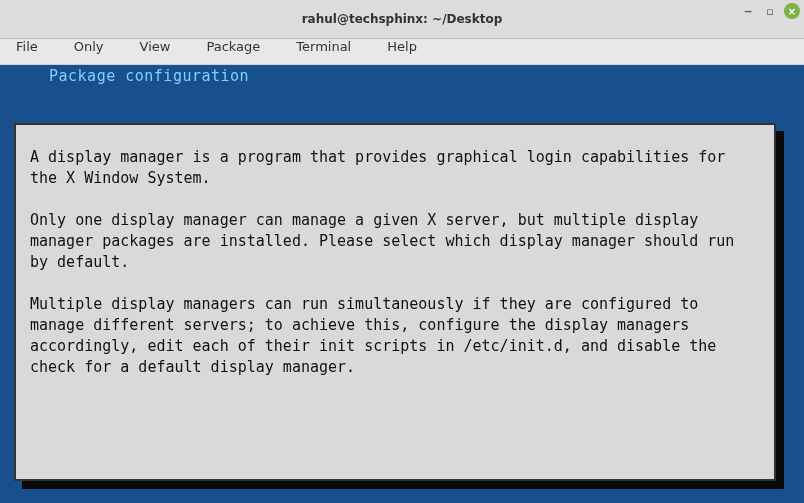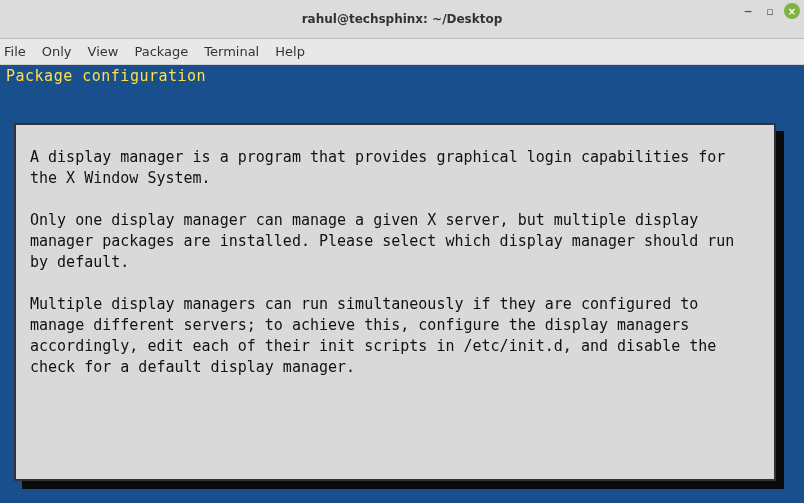--- a/index.html
+++ b/index.html
@@ -49,42 +49,43 @@
       align-items: center;
       justify-content: center;
       color: #fff;
       font-size: 10px;
       cursor: pointer;
     }
     .menubar {
       height: 26px;
       background: #e8e8e8;
       display: flex;
-      align-items: center;
-      padding: 0 4px;
-      gap: 16px;
+      align-items: flex-start;
+      padding: 0 16px;
+      gap: 36px;
       font-size: 13px;
       color: #333;
       border-bottom: 1px solid #d0d0d0;
     }
     .menuitem { cursor: pointer; }
     .terminal {
       background: #1a4f8e;
       height: calc(503px - 24px - 26px);
       font-family: "DejaVu Sans Mono", "Courier New", monospace;
       font-size: 14px;
       position: relative;
       padding: 0;
     }
     .term-header {
-      color: #fde047;
+      color: #7dd3fc;
       background: #1a4f8e;
       padding: 2px 6px 4px 6px;
       font-size: 15px;
       letter-spacing: 0.5px;
+      margin-left: 43px;
     }
     .dialog-shadow {
       position: absolute;
       top: 66px;
       left: 22px;
       width: 762px;
       height: 358px;
       background: #0a0a0a;
     }
     .dialog {

